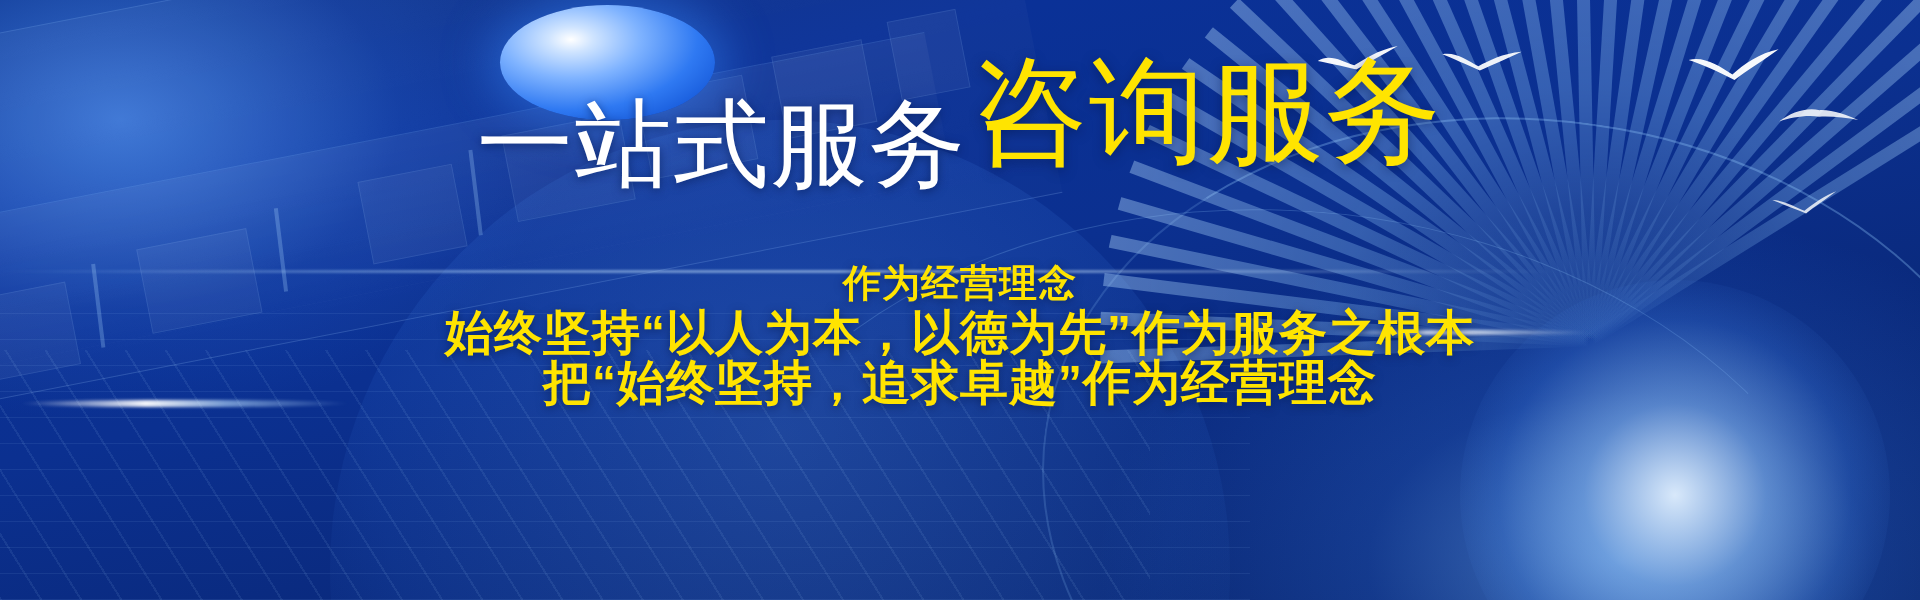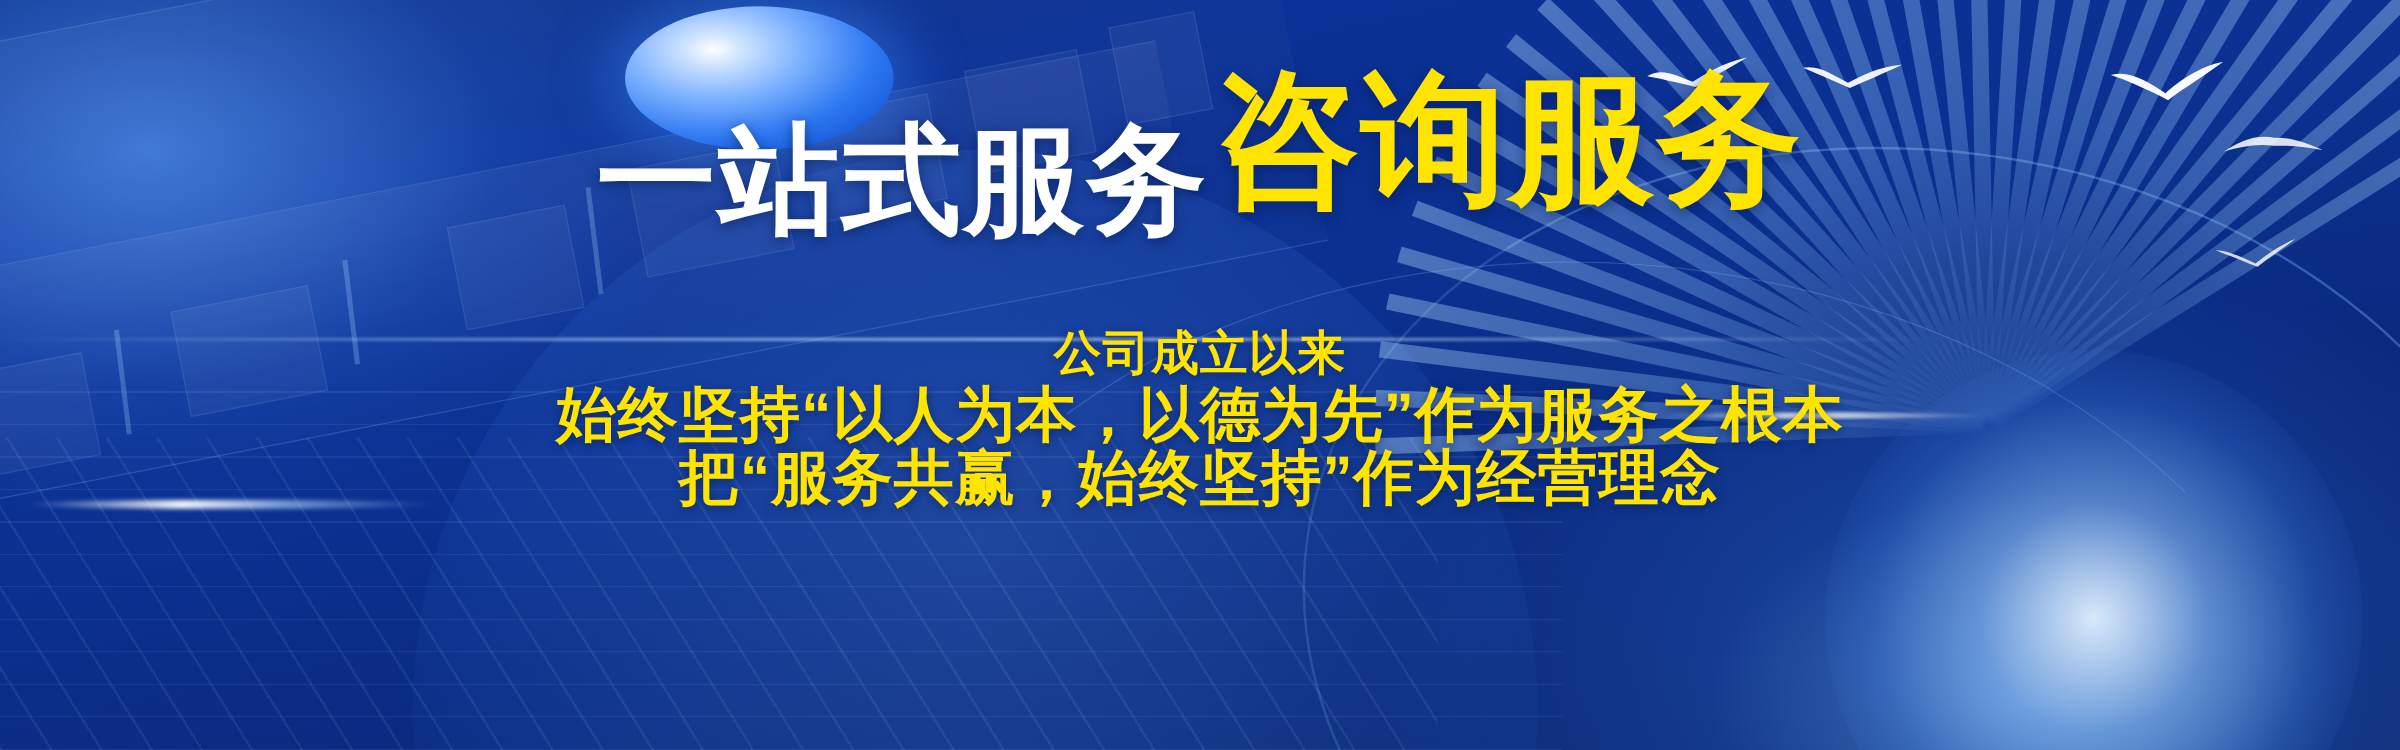--- a/index.html
+++ b/index.html
@@ -127,29 +127,29 @@
 
   
   .headline{
     position:absolute;
     left:0; right:0; top:60px;
     text-align:center;
     white-space:nowrap;
   }
   .headline .hl-white{
     font-size:96px;
-    font-weight:700;
+    font-weight:400;
     color:#ffffff;
     letter-spacing:2px;
     vertical-align:baseline;
     text-shadow:0 2px 10px rgba(0,20,70,0.55);
   }
   .headline .hl-yellow{
     font-size:116px;
-    font-weight:700;
+    font-weight:400;
     color:#ffe400;
     letter-spacing:2px;
     position:relative;
     top:-26px;
     margin-left:4px;
     text-shadow:0 3px 12px rgba(0,20,70,0.5);
     margin-top:40px;
   }
 
   .body-block{
@@ -262,18 +262,18 @@
     <svg viewBox="0 0 100 30" width="70" height="22">
       <path d="M4 6 C20 8 34 18 48 26 C62 17 80 7 96 3 C80 13 62 22 50 30 C34 22 16 12 4 6 Z" fill="#ffffff" opacity="0.8"></path>
     </svg>
   </div>
 
   <div class="headline">
     <span class="hl-white">一站式服务</span><span class="hl-yellow">咨询服务</span>
   </div>
 
   <div class="body-block">
-    <div class="body-line l1">公司成立以来</div>
+    <div class="body-line l1">作为经营理念</div>
     <div class="body-line">始终坚持“以人为本，以德为先”作为服务之根本</div>
-    <div class="body-line">把“服务共赢，始终坚持”作为经营理念</div>
+    <div class="body-line">把“始终坚持，追求卓越”作为经营理念</div>
   </div>
 
 </div>
 
 </body></html>

